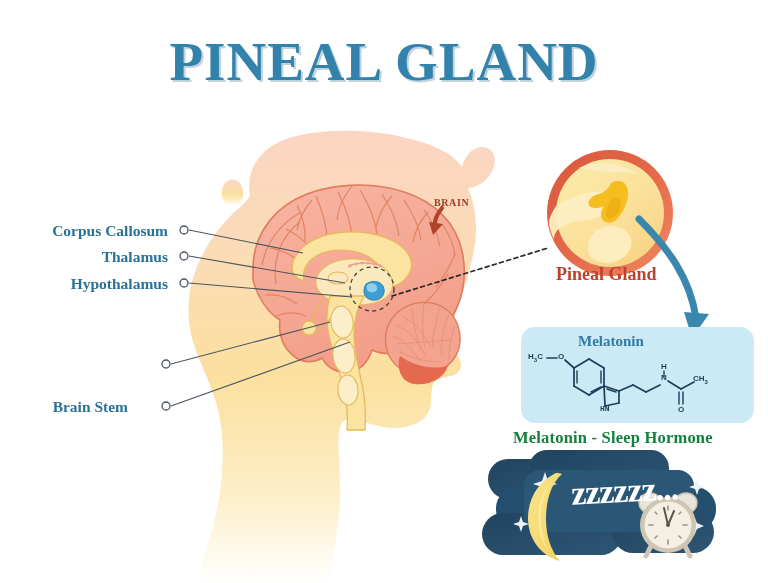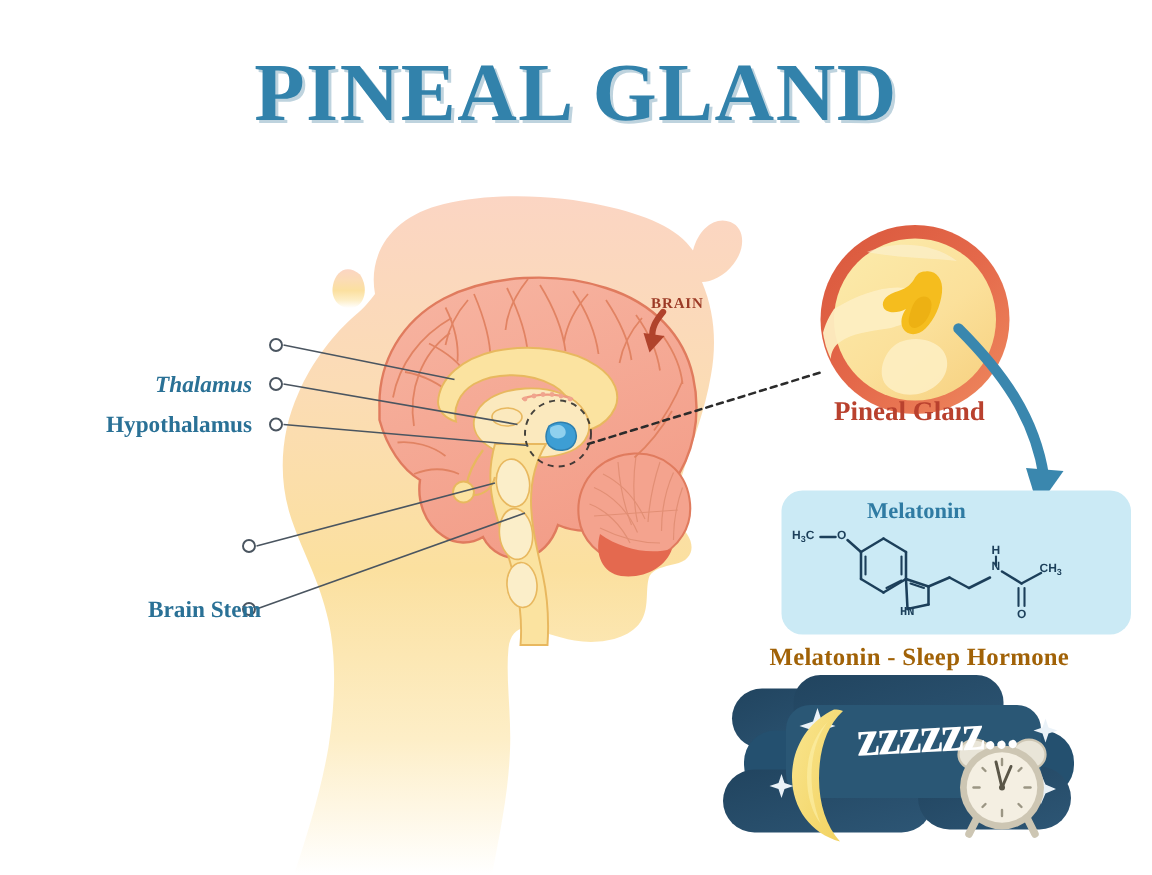--- a/index.html
+++ b/index.html
@@ -70,21 +70,21 @@
     font-size: 15px;
     color: #2f7ba3;
     white-space: nowrap;
     text-align: center;
   }
   .lbl-sleep {
     position: absolute;
     font-family: "Liberation Serif", serif;
     font-weight: bold;
     font-size: 16.5px;
-    color: #a16207;
+    color: #15803d;
     white-space: nowrap;
     letter-spacing: 0.2px;
   }
   .zzz {
     position: absolute;
     font-family: "Liberation Serif", serif;
     font-weight: bold;
     font-size: 34px;
     color: #ffffff;
     white-space: nowrap;
@@ -446,23 +446,24 @@
       </g>
 
       <path d="M 668 525 L 664 508" stroke="#5a5648" stroke-width="2" stroke-linecap="round" fill="none"></path>
       <path d="M 668 525 L 674 511" stroke="#5a5648" stroke-width="2" stroke-linecap="round" fill="none"></path>
       <circle cx="668" cy="525" r="2" fill="#5a5648"></circle>
     </g>
   </svg>
 
   <div class="title">PINEAL GLAND</div>
 
-  <div class="lbl" id="lbl1" style="right:600px; top:248px;font-style:italic;">Thalamus</div>
+  <div class="lbl" id="lbl0" style="right:600px; top:222px;">Corpus Callosum</div>
+  <div class="lbl" id="lbl1" style="right:600px; top:248px;">Thalamus</div>
   <div class="lbl" id="lbl2" style="right:600px; top:275px;">Hypothalamus</div>
-  <div class="lbl" id="lbl4" style="right:594px; top:398px;text-align:right;">Brain Stem</div>
+  <div class="lbl" id="lbl4" style="right:640px; top:398px;text-align:right;">Brain Stem</div>
 
   <div class="lbl-brain" style="left:434px; top:197px;">BRAIN</div>
 
   <div class="lbl-pineal" style="left:556px; top:264px;">Pineal Gland</div>
 
   <div class="lbl-melatonin" style="left:578px; top:333px;">Melatonin</div>
 
   <div class="lbl-sleep" style="left:513px; top:428px;">Melatonin - Sleep Hormone</div>
 
   <div class="zzz" style="left:571px; top:472px; transform: rotate(-3deg);">zzzzzz...</div>

